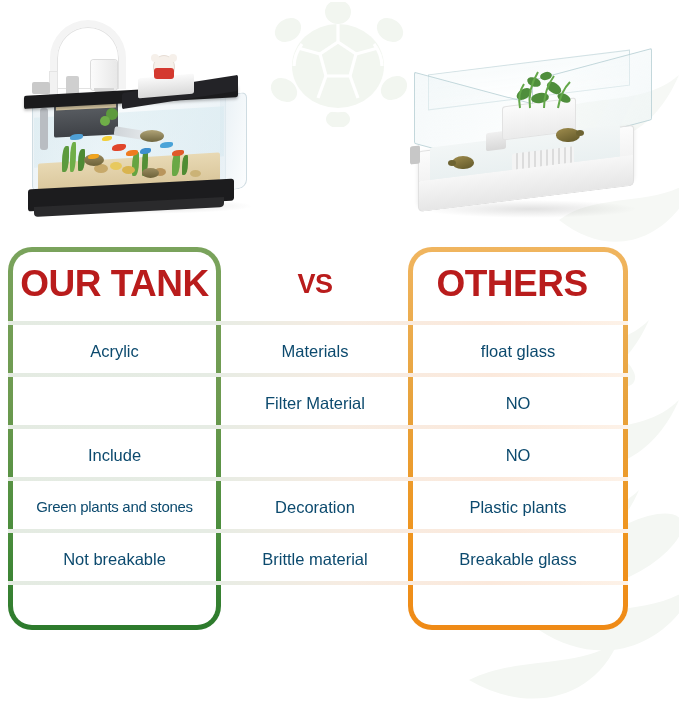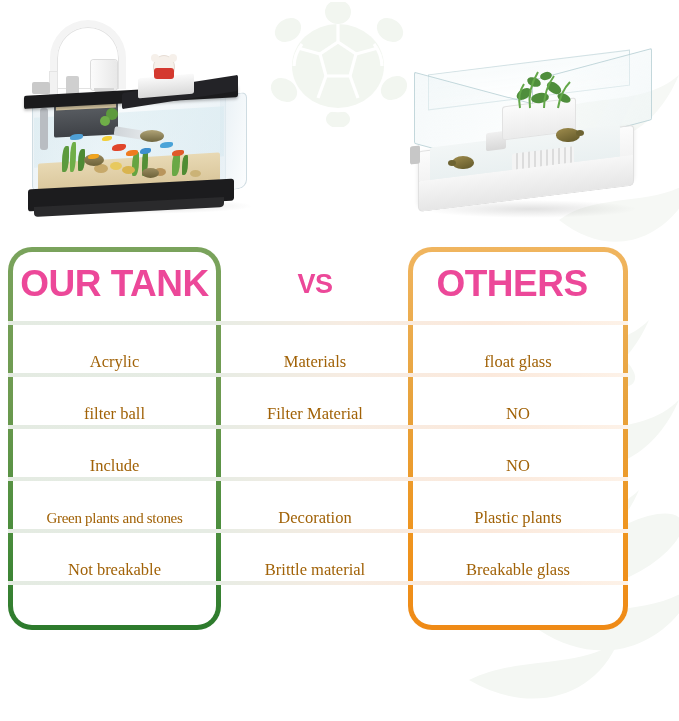--- a/index.html
+++ b/index.html
@@ -115,33 +115,33 @@
       linear-gradient(#fff,#fff) padding-box,
       linear-gradient(180deg,#7aa35c 0%,#6d9a50 40%,#4a8d3c 75%,#2c7a2c 100%) border-box;
     background-color:transparent;}
   #boxr-others{left:408px;top:7px;width:220px;height:383px;
     background:
       linear-gradient(#fff,#fff) padding-box,
       linear-gradient(180deg,#f0b55f 0%,#e8a33d 40%,#ef951f 75%,#ef8a16 100%) border-box;}
 
   .header-row{position:absolute;left:0;top:7px;width:679px;height:74px;}
   .hdr{position:absolute;top:0;height:74px;display:flex;align-items:center;justify-content:center;
-    font-weight:700;color:#ec4899;letter-spacing:-.5px;
+    font-weight:700;color:#b91c1c;letter-spacing:-.5px;
     font-family:"Liberation Sans", sans-serif;font-stretch:condensed;}
   #hdr-our{left:8px;width:213px;font-size:37px;}
   #hdr-vs{left:231px;width:168px;font-size:27px;}
   #hdr-others{left:408px;width:208px;font-size:37px;}
 
   .rows{position:absolute;left:0;top:81px;width:679px;}
   .row{position:relative;height:52px;}
   .rowline{position:absolute;left:8px;top:0;width:620px;height:4px;
     background:linear-gradient(90deg,#e4ebe2 0%,#e6ece4 32%,#f7ece2 55%,#fbe9dc 78%,#fdf2e8 100%);}
-  .cell{position:absolute;top:15px;height:52px;display:flex;align-items:center;justify-content:center;
-    font-size:16.5px;color:#a16207;text-align:center;line-height:1.1;
-    font-family:Liberation Serif, serif;font-stretch:condensed;}
+  .cell{position:absolute;top:4px;height:52px;display:flex;align-items:center;justify-content:center;
+    font-size:16.5px;color:#0c4a6e;text-align:center;line-height:1.1;
+    font-family:Liberation Sans, sans-serif;font-stretch:condensed;}
   .c-our{left:13px;width:203px;}
   .c-mid{left:231px;width:168px;}
   .c-oth{left:413px;width:210px;}
   .c-our.tight{font-size:15px;letter-spacing:-.3px;border-radius:25px;}
 </style>
 </head>
 <body>
 
 <div id="stage">
 
@@ -291,21 +291,20 @@
 
       <div class="row">
         <div class="rowline"></div>
         <div class="cell c-our">Acrylic</div>
         <div class="cell c-oth">float glass</div>
         <div class="cell c-mid">Materials</div>
       </div>
 
       <div class="row">
         <div class="rowline"></div>
-        <div class="cell c-our">filter ball</div>
         <div class="cell c-mid">Filter Material</div>
         <div class="cell c-oth">NO</div>
       </div>
 
       <div class="row">
         <div class="rowline"></div>
         <div class="cell c-our">Include</div>
         <div class="cell c-oth">NO</div>
       </div>
 

